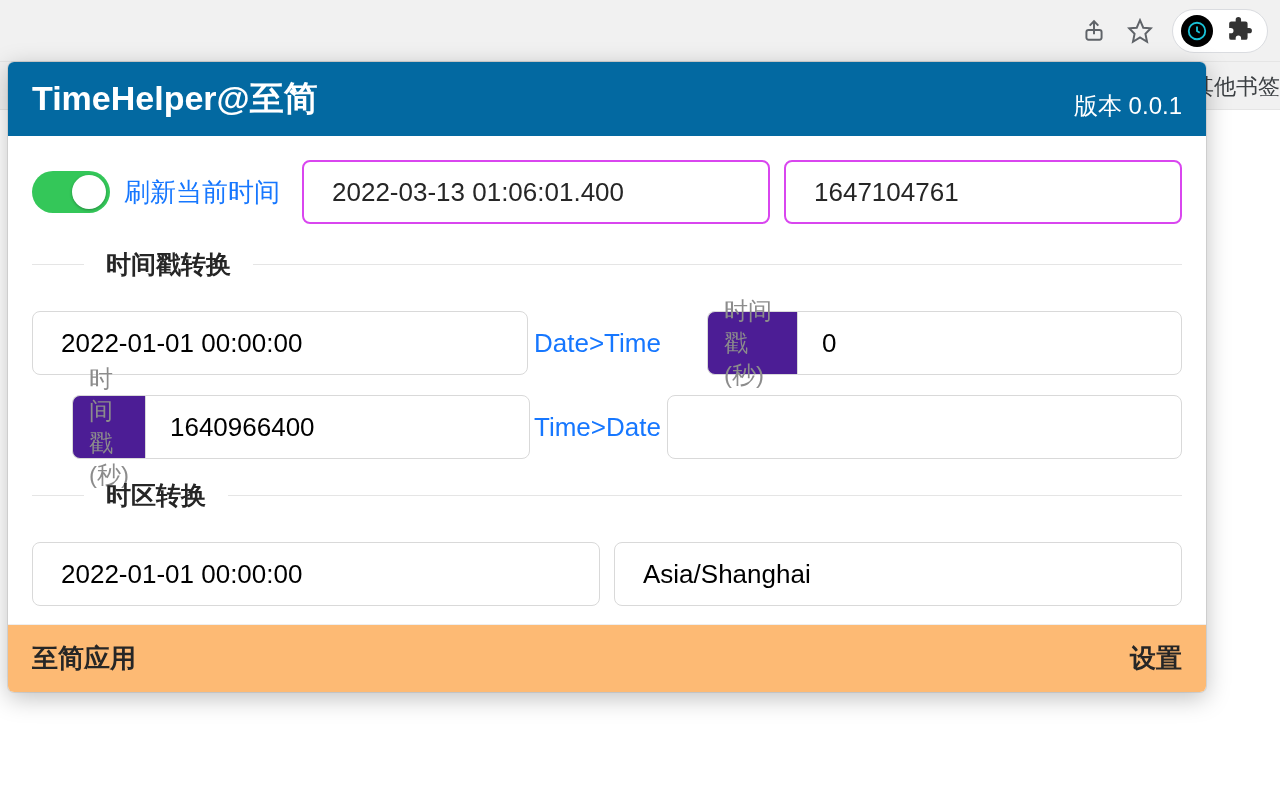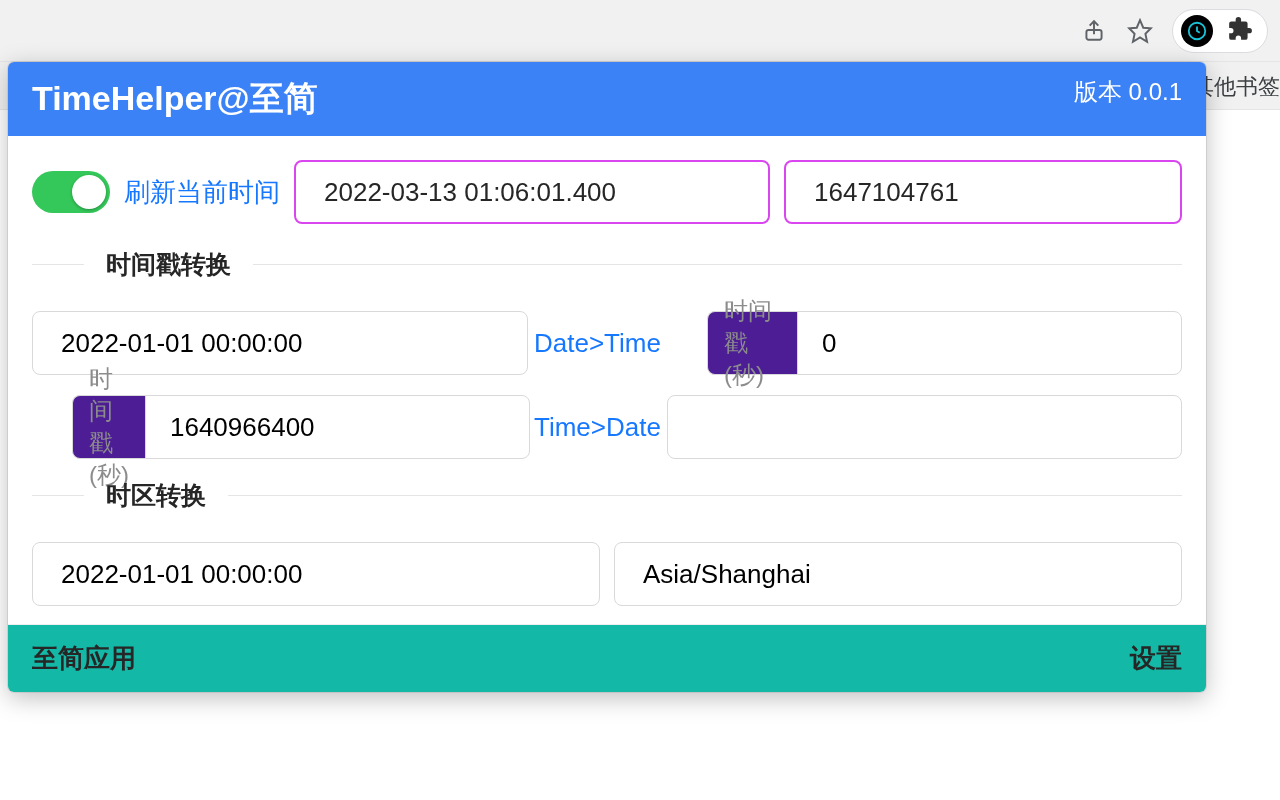--- a/index.html
+++ b/index.html
@@ -52,44 +52,44 @@
     position: absolute;
     left: 8px;
     top: 62px;
     width: 1198px;
     background: #fff;
     border-radius: 6px;
     box-shadow: 0 6px 24px rgba(0,0,0,0.25), 0 0 0 1px rgba(0,0,0,0.08);
     overflow: hidden;
   }
   .popup-header {
-    background: #3b82f6;
+    background: #0369a1;
     color: #fff;
     display:flex;
     justify-content:space-between;
-    align-items:flex-start;
+    align-items:flex-end;
     padding: 14px 24px;
   }
   .popup-title { font-size: 34px; font-weight: 600; }
   .popup-version { font-size: 24px; font-weight: 500; }
 
   .popup-body { padding: 24px 24px 0 24px; }
 
   .row { display:flex; align-items:center; gap: 14px; margin-bottom: 24px; }
 
   .toggle {
     width: 78px; height: 42px; border-radius: 21px;
     background: #34c759; position: relative; flex-shrink:0;
   }
   .toggle-knob {
     position:absolute; right:4px; top:4px;
     width:34px; height:34px; border-radius:50%;
     background:#fff; box-shadow: 0 1px 3px rgba(0,0,0,0.3);
   }
-  .refresh-label { color:#1677ff; font-size: 26px; font-weight:500; }
+  .refresh-label { color:#1677ff; font-size: 26px; font-weight:500; margin-right: 8px; }
 
   .input {
     flex: 1;
     height: 64px;
     border: 2px solid #d946ef;
     border-radius: 8px;
     padding: 0 28px;
     font-size: 26px;
     color: #262626;
     background:#fff;
@@ -121,21 +121,21 @@
   }
 
   .addon-group-left { display:flex; align-items:center; width:496px; }
   .addon-group-left .addon-input { flex:1; }
 
   .tz-row { display:flex; gap:14px; margin-bottom: 18px; }
   .tz-input { flex:1; height:64px; border:1px solid #d9d9d9; border-radius:8px; padding:0 28px; font-size:26px; background:#fff; outline:none; }
   .tz-input::placeholder { color:#bfbfbf; }
 
   .popup-footer {
-    background:#14b8a6;
+    background:#fdba74;
     display:flex; justify-content:space-between; align-items:center;
     padding: 16px 24px;
     font-size:26px; font-weight:600; color:#262626;
     border-top:1px solid #eee;
   }
   .footer-link { cursor:pointer; }
 </style>
 </head>
 <body>
 

